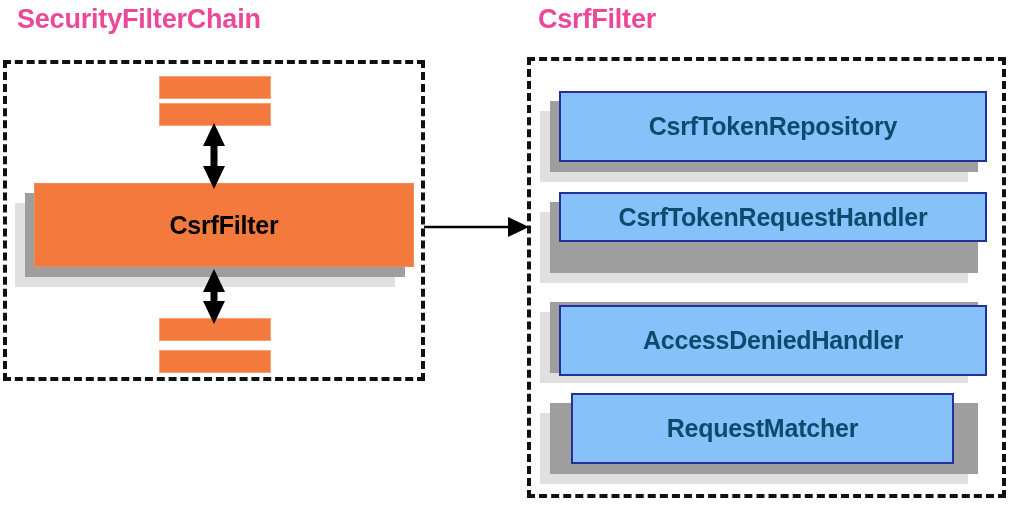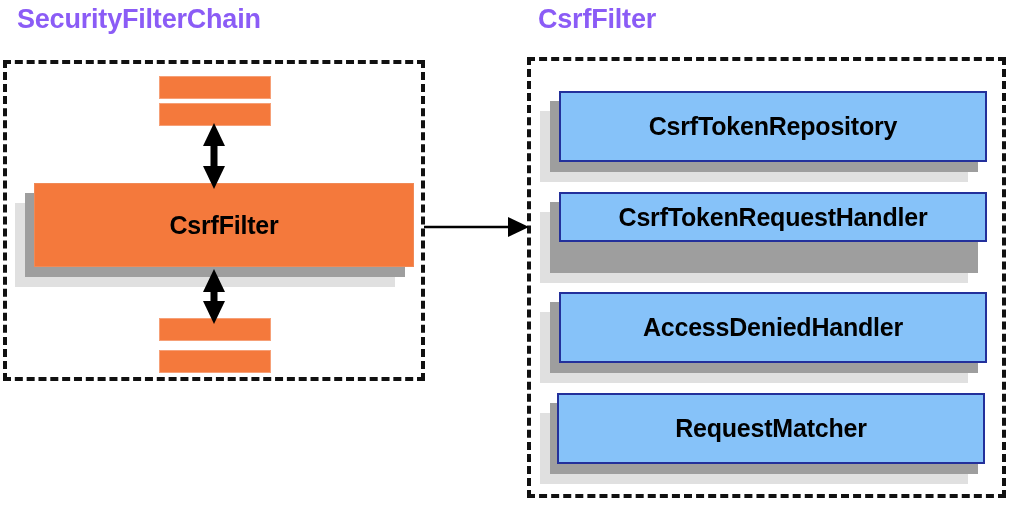--- a/index.html
+++ b/index.html
@@ -23,21 +23,21 @@
     height: 505px;
   }
 
   
   .panel-title {
     position: absolute;
     font-family: "Liberation Sans", sans-serif;
     font-weight: bold;
     font-size: 27px;
     line-height: 31px;
-    color: #8b5cf6;
+    color: #ec4899;
     white-space: nowrap;
     letter-spacing: -0.2px;
   }
   #title-left  { left: 17px;  top: 4px; }
   #title-right { left: 538px; top: 4px; }
 
   
   .dashed-box {
     position: absolute;
     box-sizing: border-box;
@@ -94,21 +94,21 @@
     background: #86C2F9;
     border: 2px solid #23309B;
     display: flex;
     align-items: center;
     justify-content: center;
   }
   .blue-box .box-label {
     font-family: "Liberation Sans", sans-serif;
     font-weight: bold;
     font-size: 25px;
-    color: #000000;
+    color: #0c4a6e;
     white-space: nowrap;
     letter-spacing: -0.2px;
   }
 
   
   #arrow-layer {
     position: absolute;
     left: 0; top: 0;
     width: 1010px; height: 505px;
     pointer-events: none;
@@ -146,27 +146,27 @@
   </div>
 
   <div class="shadow-far" style="left:540px; top:212px; width:428px; height:71px;"></div>
   <div class="shadow-near" style="left:550px; top:202px; width:428px; height:71px;"></div>
   <div class="blue-box" style="left:559px; top:192px; width:428px; height:50px;">
     <span class="box-label">CsrfTokenRequestHandler</span>
   </div>
 
   <div class="shadow-far" style="left:540px; top:312px; width:428px; height:71px;"></div>
   <div class="shadow-near" style="left:550px; top:302px; width:428px; height:71px;"></div>
-  <div class="blue-box" style="left:559px; top:292px; width:428px; height:71px;">
+  <div class="blue-box" style="left:559px; top:305px; width:428px; height:71px;">
     <span class="box-label">AccessDeniedHandler</span>
   </div>
 
   <div class="shadow-far" style="left:540px; top:413px; width:428px; height:71px;"></div>
   <div class="shadow-near" style="left:550px; top:403px; width:428px; height:71px;"></div>
-  <div class="blue-box" style="left:557px; top:393px; width:428px; height:71px;">
+  <div class="blue-box" style="left:571px; top:393px; width:383px; height:71px;">
     <span class="box-label">RequestMatcher</span>
   </div>
 
   <svg id="arrow-layer" viewBox="0 0 1010 505">
 
     <g>
       <line x1="214" y1="134" x2="214" y2="178" stroke="#000000" stroke-width="7"></line>
       <polygon points="214,123 203,146 225,146" fill="#000000"></polygon>
       <polygon points="214,189 203,166 225,166" fill="#000000"></polygon>
     </g>

